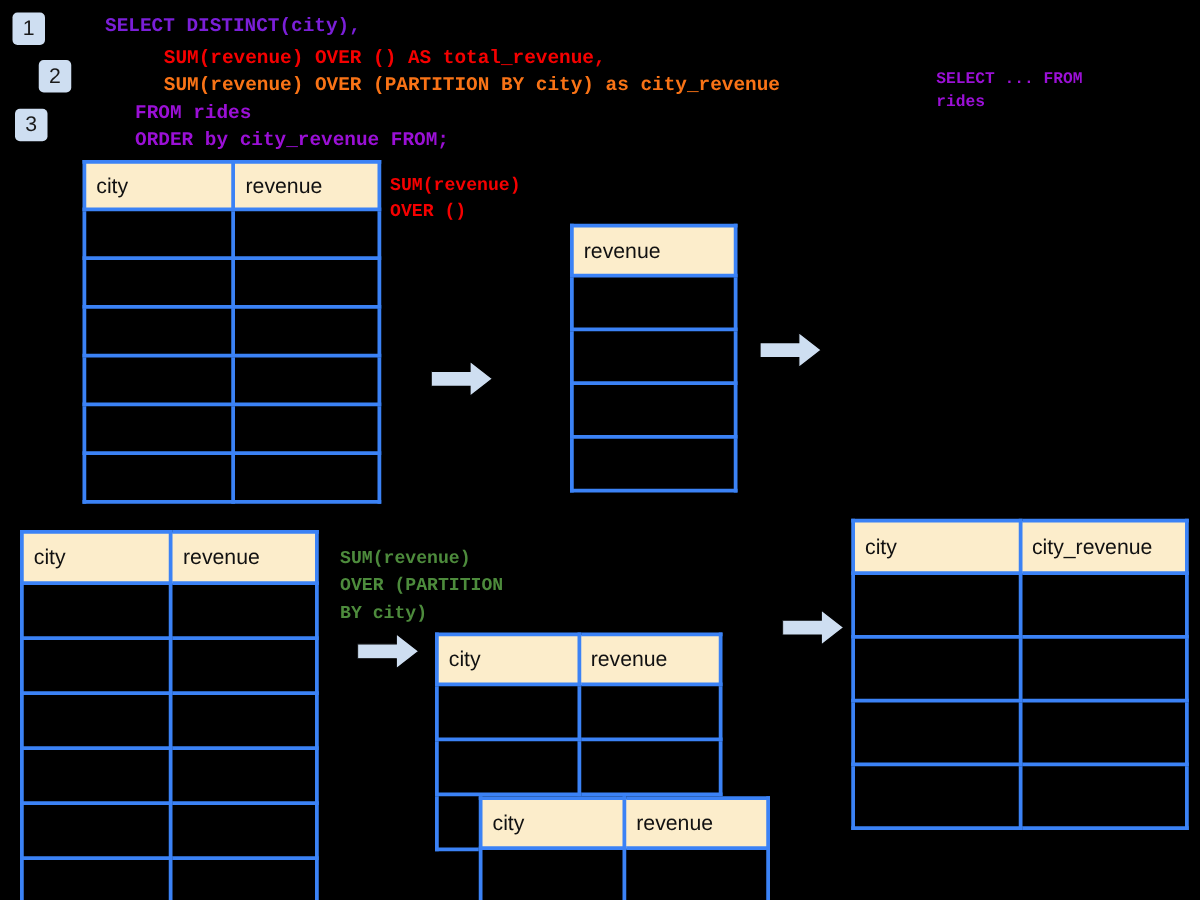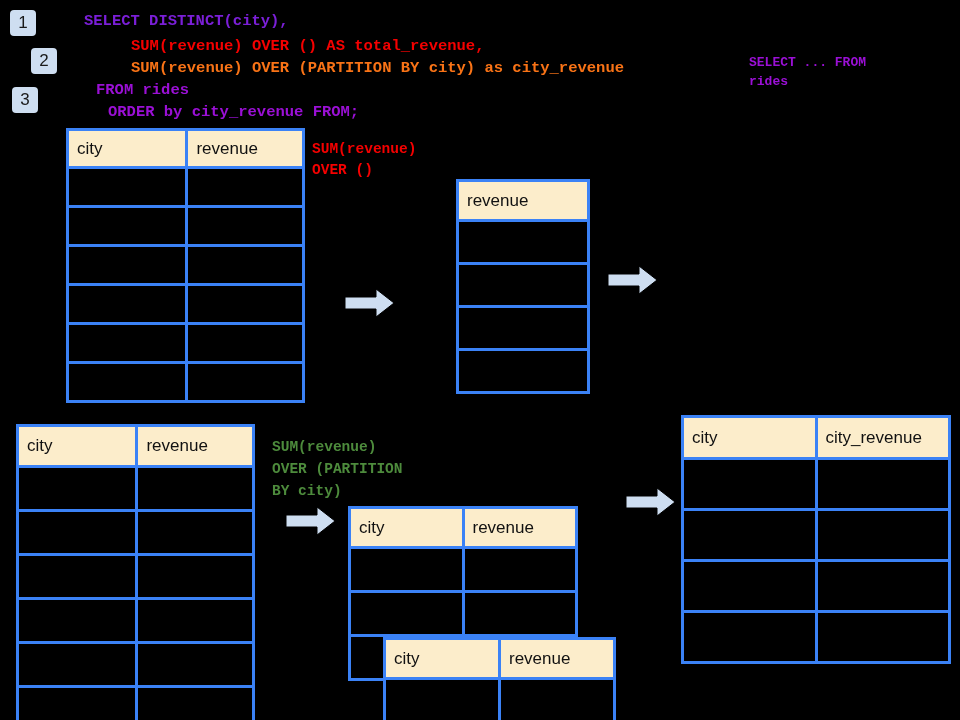--- a/index.html
+++ b/index.html
@@ -97,21 +97,21 @@
 
 <div class="stage">
 
   <div class="badge" style="left:10px; top:10px;">1</div>
   <div class="badge" style="left:31px; top:48px;">2</div>
   <div class="badge" style="left:12px; top:87px;">3</div>
 
   <div class="code code-purple" style="left:84px; top:11px;">SELECT DISTINCT(city),</div>
   <div class="code code-red" style="left:131px; top:36px;">SUM(revenue) OVER () AS total_revenue,</div>
   <div class="code code-green" style="left:131px; top:58px;">SUM(revenue) OVER (PARTITION BY city) as city_revenue</div>
-  <div class="code code-magenta" style="left:96px; top:80px;">FROM rides</div>
+  <div class="code code-magenta" style="left:108px; top:80px;">FROM rides</div>
   <div class="code code-magenta" style="left:108px; top:102px;">ORDER by city_revenue FROM;</div>
 
   <div class="annot annot-purple" style="left:749px; top:38px;margin-top:15px;">SELECT ... FROM
 rides</div>
 
   <div class="annot annot-red" style="left:312px; top:139px;">SUM(revenue)
 OVER ()</div>
 
   <div class="annot annot-green" style="left:272px; top:436px;">SUM(revenue)
 OVER (PARTITION

